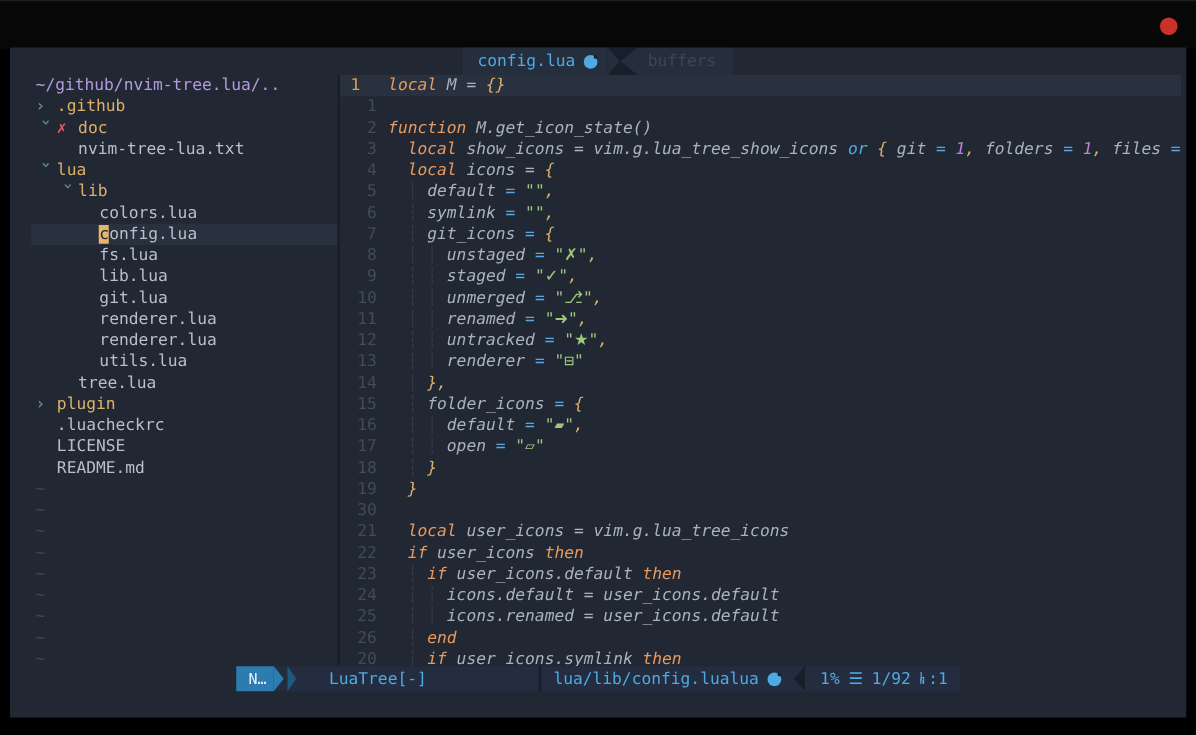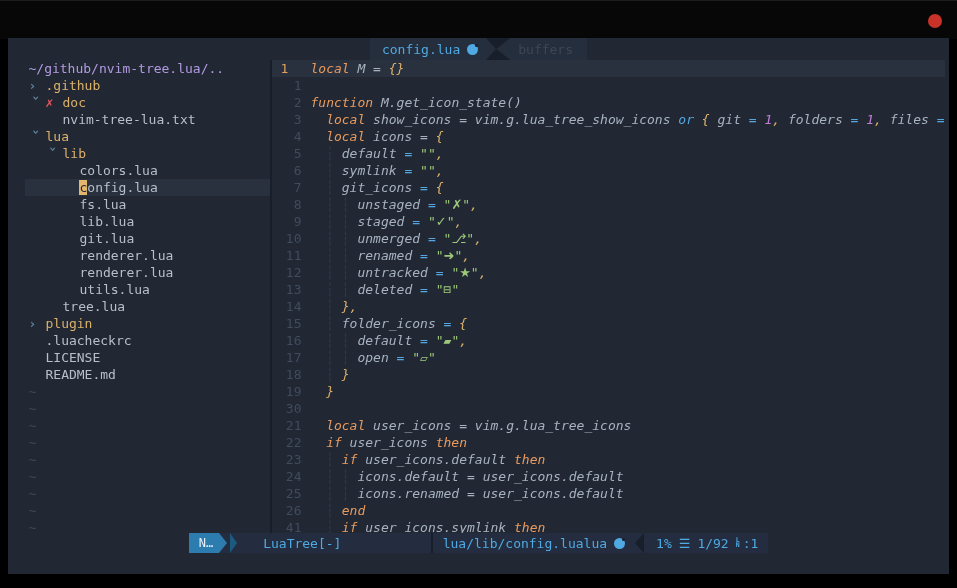--- a/index.html
+++ b/index.html
@@ -137,35 +137,35 @@
           <div class="crow"><span class="num">3</span><span class="code"><span class="seg-id">  </span><span class="seg-kw">local</span><span class="seg-id"> show_icons = vim.g.lua_tree_show_icons </span><span class="seg-op">or</span><span class="seg-id"> </span><span class="seg-pun">{</span><span class="seg-id"> git </span><span class="seg-op">=</span><span class="seg-id"> </span><span class="seg-num">1</span><span class="seg-pun">,</span><span class="seg-id"> folders </span><span class="seg-op">=</span><span class="seg-id"> </span><span class="seg-num">1</span><span class="seg-pun">,</span><span class="seg-id"> files </span><span class="seg-op">=</span></span></div>
           <div class="crow"><span class="num">4</span><span class="code"><span class="seg-id">  </span><span class="seg-kw">local</span><span class="seg-id"> icons = </span><span class="seg-pun">{</span></span></div>
           <div class="crow"><span class="num">5</span><span class="code"><span class="seg-id">  </span><span class="seg-gd">┆</span><span class="seg-id"> default </span><span class="seg-op">=</span><span class="seg-id"> </span><span class="seg-str">""</span><span class="seg-pun">,</span></span></div>
           <div class="crow"><span class="num">6</span><span class="code"><span class="seg-id">  </span><span class="seg-gd">┆</span><span class="seg-id"> symlink </span><span class="seg-op">=</span><span class="seg-id"> </span><span class="seg-str">""</span><span class="seg-pun">,</span></span></div>
           <div class="crow"><span class="num">7</span><span class="code"><span class="seg-id">  </span><span class="seg-gd">┆</span><span class="seg-id"> git_icons </span><span class="seg-op">=</span><span class="seg-id"> </span><span class="seg-pun">{</span></span></div>
           <div class="crow"><span class="num">8</span><span class="code"><span class="seg-id">  </span><span class="seg-gd">┆</span><span class="seg-id"> </span><span class="seg-gd">┆</span><span class="seg-id"> unstaged </span><span class="seg-op">=</span><span class="seg-id"> </span><span class="seg-str">"✗"</span><span class="seg-pun">,</span></span></div>
           <div class="crow"><span class="num">9</span><span class="code"><span class="seg-id">  </span><span class="seg-gd">┆</span><span class="seg-id"> </span><span class="seg-gd">┆</span><span class="seg-id"> staged </span><span class="seg-op">=</span><span class="seg-id"> </span><span class="seg-str">"✓"</span><span class="seg-pun">,</span></span></div>
           <div class="crow"><span class="num">10</span><span class="code"><span class="seg-id">  </span><span class="seg-gd">┆</span><span class="seg-id"> </span><span class="seg-gd">┆</span><span class="seg-id"> unmerged </span><span class="seg-op">=</span><span class="seg-id"> </span><span class="seg-str">"⎇"</span><span class="seg-pun">,</span></span></div>
           <div class="crow"><span class="num">11</span><span class="code"><span class="seg-id">  </span><span class="seg-gd">┆</span><span class="seg-id"> </span><span class="seg-gd">┆</span><span class="seg-id"> renamed </span><span class="seg-op">=</span><span class="seg-id"> </span><span class="seg-str">"➜"</span><span class="seg-pun">,</span></span></div>
           <div class="crow"><span class="num">12</span><span class="code"><span class="seg-id">  </span><span class="seg-gd">┆</span><span class="seg-id"> </span><span class="seg-gd">┆</span><span class="seg-id"> untracked </span><span class="seg-op">=</span><span class="seg-id"> </span><span class="seg-str">"★"</span><span class="seg-pun">,</span></span></div>
-          <div class="crow"><span class="num">13</span><span class="code"><span class="seg-id">  </span><span class="seg-gd">┆</span><span class="seg-id"> </span><span class="seg-gd">┆</span><span class="seg-id"> deleted </span><span class="seg-op">=</span><span class="seg-id"> </span><span class="seg-str">"⊟"</span></span></div>
+          <div class="crow"><span class="num">13</span><span class="code"><span class="seg-id">  </span><span class="seg-gd">┆</span><span class="seg-id"> </span><span class="seg-gd">┆</span><span class="seg-id"> renderer </span><span class="seg-op">=</span><span class="seg-id"> </span><span class="seg-str">"⊟"</span></span></div>
           <div class="crow"><span class="num">14</span><span class="code"><span class="seg-id">  </span><span class="seg-gd">┆</span><span class="seg-id"> </span><span class="seg-pun">},</span></span></div>
           <div class="crow"><span class="num">15</span><span class="code"><span class="seg-id">  </span><span class="seg-gd">┆</span><span class="seg-id"> folder_icons </span><span class="seg-op">=</span><span class="seg-id"> </span><span class="seg-pun">{</span></span></div>
           <div class="crow"><span class="num">16</span><span class="code"><span class="seg-id">  </span><span class="seg-gd">┆</span><span class="seg-id"> </span><span class="seg-gd">┆</span><span class="seg-id"> default </span><span class="seg-op">=</span><span class="seg-id"> </span><span class="seg-str">"▰"</span><span class="seg-pun">,</span></span></div>
           <div class="crow"><span class="num">17</span><span class="code"><span class="seg-id">  </span><span class="seg-gd">┆</span><span class="seg-id"> </span><span class="seg-gd">┆</span><span class="seg-id"> open </span><span class="seg-op">=</span><span class="seg-id"> </span><span class="seg-str">"▱"</span></span></div>
           <div class="crow"><span class="num">18</span><span class="code"><span class="seg-id">  </span><span class="seg-gd">┆</span><span class="seg-id"> </span><span class="seg-pun">}</span></span></div>
           <div class="crow"><span class="num">19</span><span class="code"><span class="seg-id">  </span><span class="seg-pun">}</span></span></div>
           <div class="crow"><span class="num">30</span><span class="code"></span></div>
           <div class="crow"><span class="num">21</span><span class="code"><span class="seg-id">  </span><span class="seg-kw">local</span><span class="seg-id"> user_icons = vim.g.lua_tree_icons</span></span></div>
           <div class="crow"><span class="num">22</span><span class="code"><span class="seg-id">  </span><span class="seg-kw">if</span><span class="seg-id"> user_icons </span><span class="seg-kw">then</span></span></div>
           <div class="crow"><span class="num">23</span><span class="code"><span class="seg-id">  </span><span class="seg-gd">┆</span><span class="seg-id"> </span><span class="seg-kw">if</span><span class="seg-id"> user_icons.default </span><span class="seg-kw">then</span></span></div>
           <div class="crow"><span class="num">24</span><span class="code"><span class="seg-id">  </span><span class="seg-gd">┆</span><span class="seg-id"> </span><span class="seg-gd">┆</span><span class="seg-id"> icons.default = user_icons.default</span></span></div>
           <div class="crow"><span class="num">25</span><span class="code"><span class="seg-id">  </span><span class="seg-gd">┆</span><span class="seg-id"> </span><span class="seg-gd">┆</span><span class="seg-id"> icons.renamed = user_icons.default</span></span></div>
           <div class="crow"><span class="num">26</span><span class="code"><span class="seg-id">  </span><span class="seg-gd">┆</span><span class="seg-kw"> end</span></span></div>
-          <div class="crow"><span class="num">41</span><span class="code"><span class="seg-id">  </span><span class="seg-gd">┆</span><span class="seg-id"> </span><span class="seg-kw">if</span><span class="seg-id"> user_icons.symlink </span><span class="seg-kw">then</span></span></div>
+          <div class="crow"><span class="num">20</span><span class="code"><span class="seg-id">  </span><span class="seg-gd">┆</span><span class="seg-id"> </span><span class="seg-kw">if</span><span class="seg-id"> user_icons.symlink </span><span class="seg-kw">then</span></span></div>
         </div>
     </div>
 
     <div class="statusline">
       <div class="sl-left">
         <span class="mode-chip">
           <span>N…</span>
         </span>
         <span class="mode-arrow"></span>
         <span class="mode-arrow2"></span>

